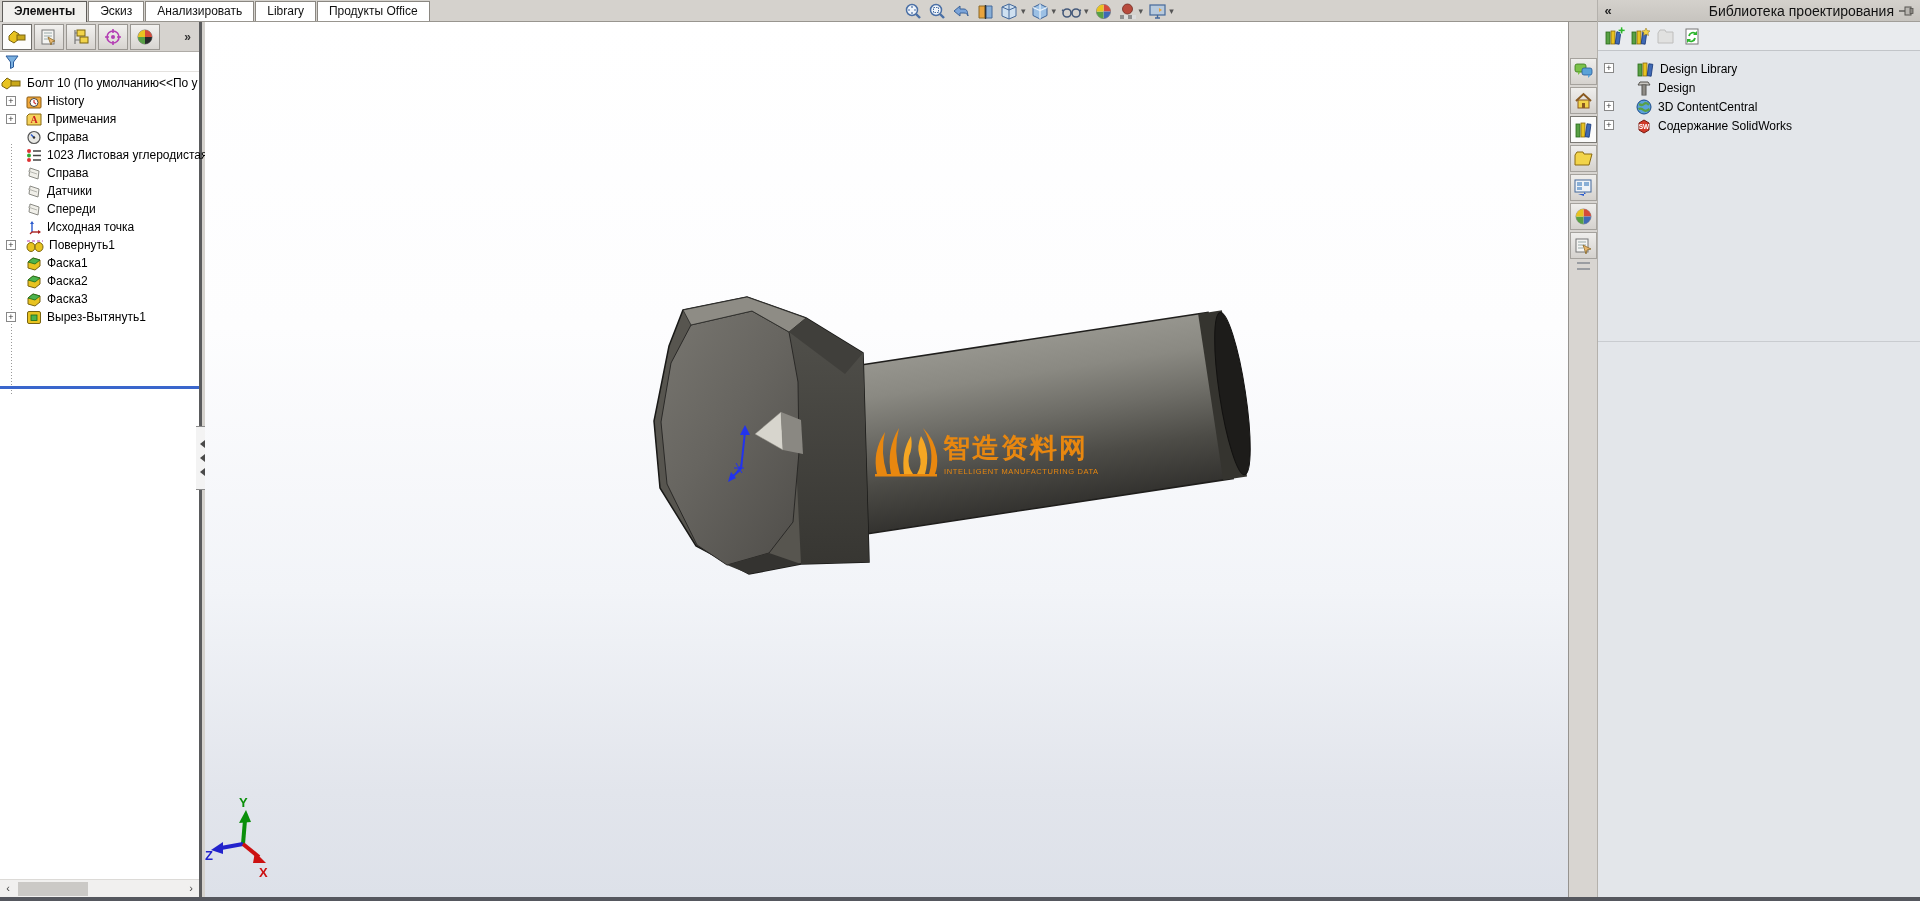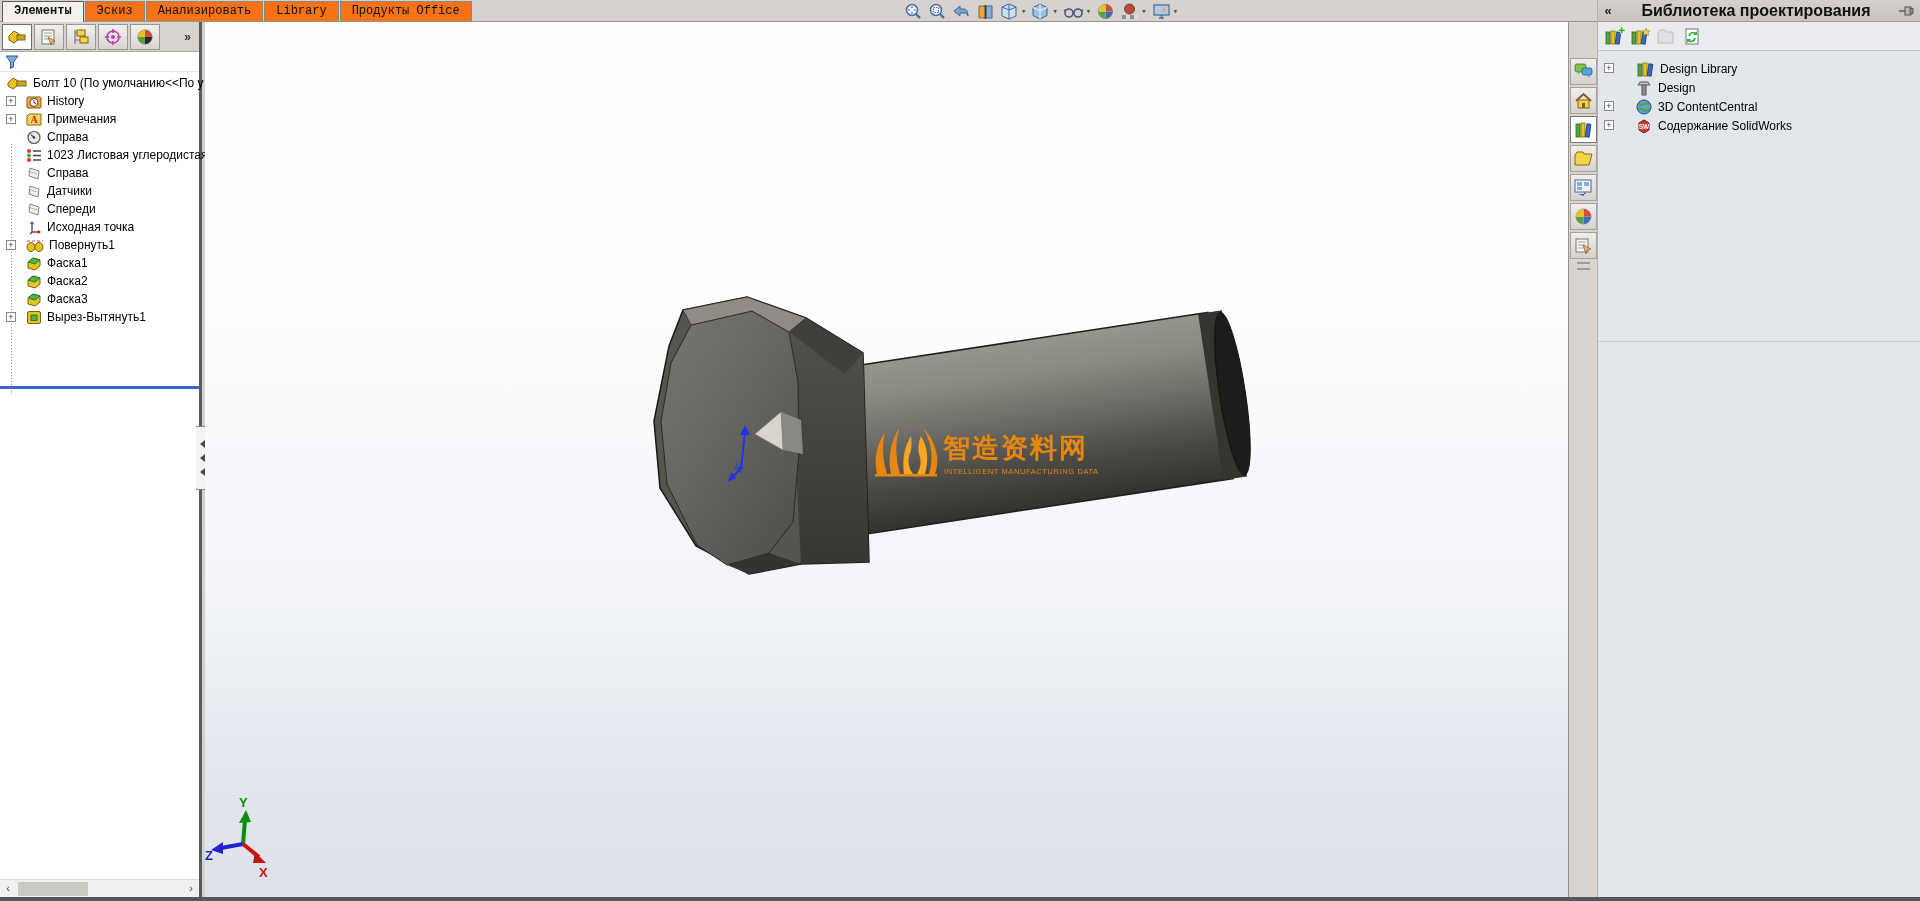--- a/index.html
+++ b/index.html
@@ -1,41 +1,41 @@
 <!DOCTYPE html>
 <html><head>
 <meta charset="utf-8">
 <style>
   * { margin:0; padding:0; box-sizing:border-box; }
   html,body { width:1920px; height:901px; overflow:hidden; font-family:"Liberation Sans",sans-serif; background:#d5d2cd; }
 
   
-  #top-strip { position:absolute; left:0; top:0; width:1920px; height:22px; background:#d5d2cd; border-bottom:1px solid #98958f;font-family:Liberation Mono, monospace; }
+  #top-strip { position:absolute; left:0; top:0; width:1920px; height:22px; background:#d5d2cd; border-bottom:1px solid #98958f; }
   #cmd-tabs { position:absolute; left:2px; top:1px; display:flex; height:21px; }
-  .cmd-tab { height:20px; padding:2px 11px 0; font-size:12px; color:#111; background:#f97316; border:1px solid #8a8781; border-bottom:none; margin-right:1px; white-space:nowrap; cursor:default; }
+  .cmd-tab { height:20px; padding:2px 11px 0; font-size:12px; color:#111; background:#ffffff; border:1px solid #8a8781; border-bottom:none; margin-right:1px; white-space:nowrap; cursor:default; }
   .cmd-tab.active { background:#f2f1ee; border-color:#5f5d59; font-weight:bold; height:21px; }
 
   
   #hud { position:absolute; left:903px; top:1px; height:20px; display:flex; align-items:center; gap:3px; }
   .hud-btn { display:flex; align-items:center; height:20px; padding:0 1px; }
   .hud-btn svg { display:block; }
   .dd { font-size:9px; color:#555; margin-left:2px; }
 
   
   #left-panel { position:absolute; left:0; top:22px; width:202px; height:875px; background:#fff; border-right:3px solid #5a5b5d; }
   #fm-tabs { position:absolute; left:0; top:0; width:100%; height:30px; background:#d6d3cf; border-bottom:1px solid #aeaba6; display:flex; align-items:center; padding-left:2px; gap:2px; }
   .fm-tab { width:30px; height:26px; border:1px solid #9a9792; background:linear-gradient(#f2f1ef,#d7d4d0); display:flex; align-items:center; justify-content:center; }
   .fm-tab.active { background:#fdfdfc; border-color:#6f6d69; }
   #fm-more { margin-left:auto; margin-right:8px; font-size:12px; font-weight:bold; color:#333; }
   #filter-row { position:absolute; left:0; top:31px; width:100%; height:19px; background:#fff; border-bottom:1px solid #e4e2df; padding:2px 0 0 5px; }
 
   #fm-tree { position:absolute; left:0; top:52px; width:100%; }
   .trow { position:relative; height:18px; display:flex; align-items:center; white-space:nowrap; font-size:12px; color:#000; }
   .trow .ticon { margin-right:5px; flex:0 0 auto; }
-  .trow.root { padding-left:6px;text-align:center; }
+  .trow.root { padding-left:0;text-align:center; }
   .trow.child { padding-left:26px; }
   .plusbox { position:absolute; left:6px; top:4px; width:10px; height:10px; border:1px solid #888; background:#fff; font-size:9px; line-height:8px; text-align:center; color:#333; }
   .treeline { position:absolute; left:11px; top:70px; width:1px; height:252px; background-image:repeating-linear-gradient(#999 0 1px,transparent 1px 3px); }
   #rollback-bar { position:absolute; left:0; top:312px; width:100%; height:3px; background:#3a66cc; }
 
   
   #lp-scroll { position:absolute; left:0; bottom:0; width:100%; height:18px; background:#f1f0ef; border-top:1px solid #dcdad7; display:flex; align-items:center; }
   .sc-arrow { width:16px; height:16px; font-size:11px; color:#444; text-align:center; line-height:15px; }
   #lp-thumb { width:70px; height:14px; background:#cbc9c6; margin-left:2px; }
 
@@ -52,21 +52,21 @@
   #tp-strip { position:absolute; left:1568px; top:22px; width:29px; height:875px; background:#d8d5d1; border-left:1px solid #96938f; }
   .tp-btn { position:absolute; left:1px; width:27px; height:27px; border:1px solid #a5a29d; background:linear-gradient(#efeeec,#d5d2ce); display:flex; align-items:center; justify-content:center; }
   .tp-btn.active { background:#fbfbfa; border-color:#7b7974; }
   #tp-grip { position:absolute; left:8px; top:240px; width:13px; height:10px;
      background-image:linear-gradient(#9a9da2 0 2px,transparent 2px 6px,#9a9da2 6px 8px,transparent 8px); }
 
   
   #task-pane { position:absolute; left:1597px; top:0; width:323px; height:897px; background:#e3e6ea; border-left:1px solid #b4b1ac; }
   #tp-header { position:absolute; left:0; top:0; width:100%; height:22px; background:linear-gradient(#d4d1cc,#c7c4bf); border-bottom:1px solid #a19e99; display:flex; align-items:center; }
   #tp-collapse { width:20px; text-align:center; font-size:13px; color:#222; font-weight:bold; }
-  #tp-title { flex:1; text-align:center; font-size:16px; font-weight:bold; color:#111; }
+  #tp-title { flex:1; text-align:right; font-size:14px; font-weight:normal; color:#111; }
   #tp-pin { width:26px; display:flex; justify-content:center; }
   #tp-toolbar { position:absolute; left:0; top:22px; width:100%; height:29px; background:#e9ebee; display:flex; align-items:center; gap:5px; padding-left:6px; border-bottom:1px solid #c2c5c9; }
   #tp-tree { position:absolute; left:0; top:54px; width:100%; }
   .prow { position:relative; height:17px; display:flex; align-items:center; font-size:12px; color:#000; padding-left:38px; white-space:nowrap; }
   .prow .ticon { margin-right:6px; }
   .pplus { position:absolute; left:6px; top:3px; width:10px; height:10px; border:1px solid #888; background:#fff; font-size:9px; line-height:8px; text-align:center; color:#333; }
   #tp-divider { position:absolute; left:0; top:341px; width:100%; height:1px; background:#c9ccd0; }
 
   
   #bottom-bar { position:absolute; left:0; top:897px; width:1920px; height:4px; background:#55575e; }

